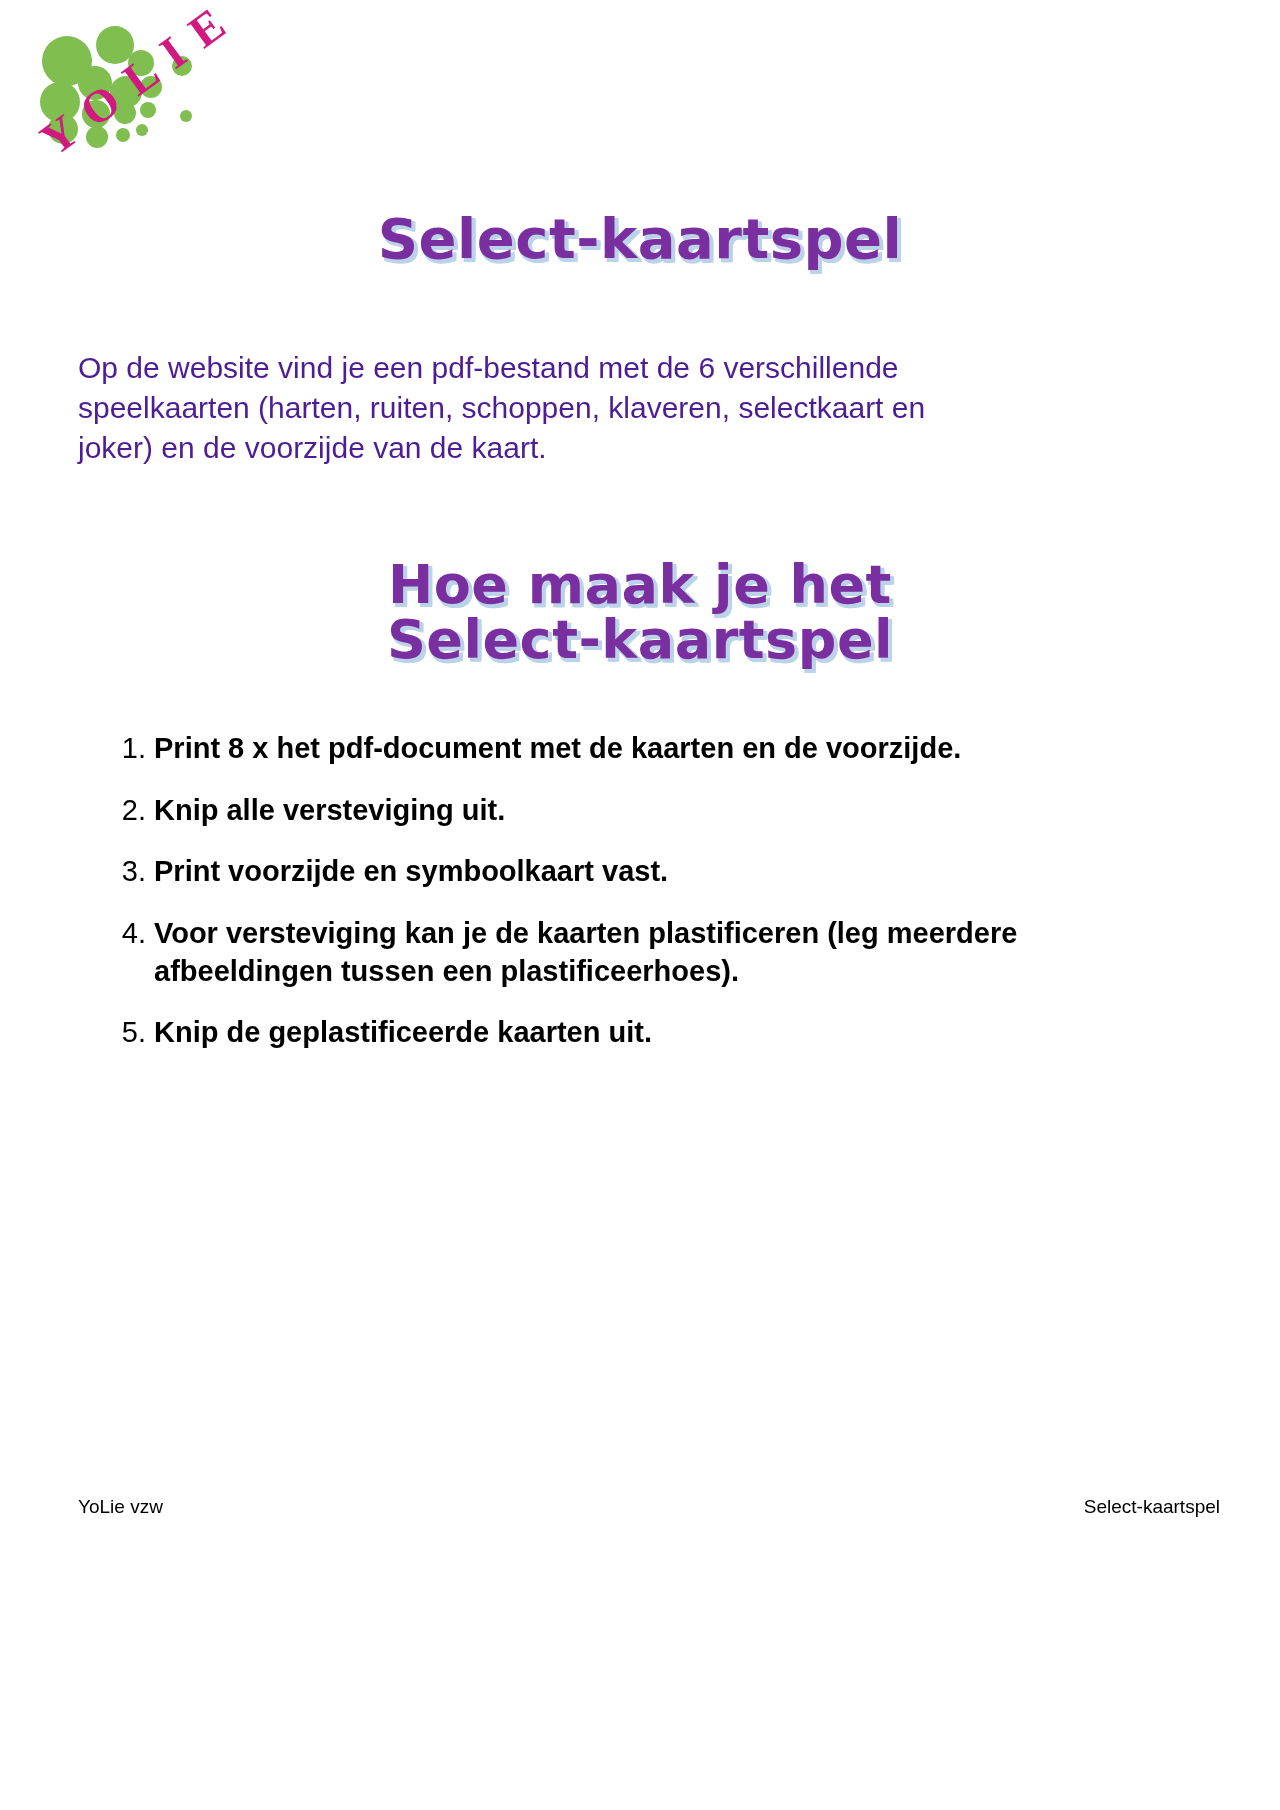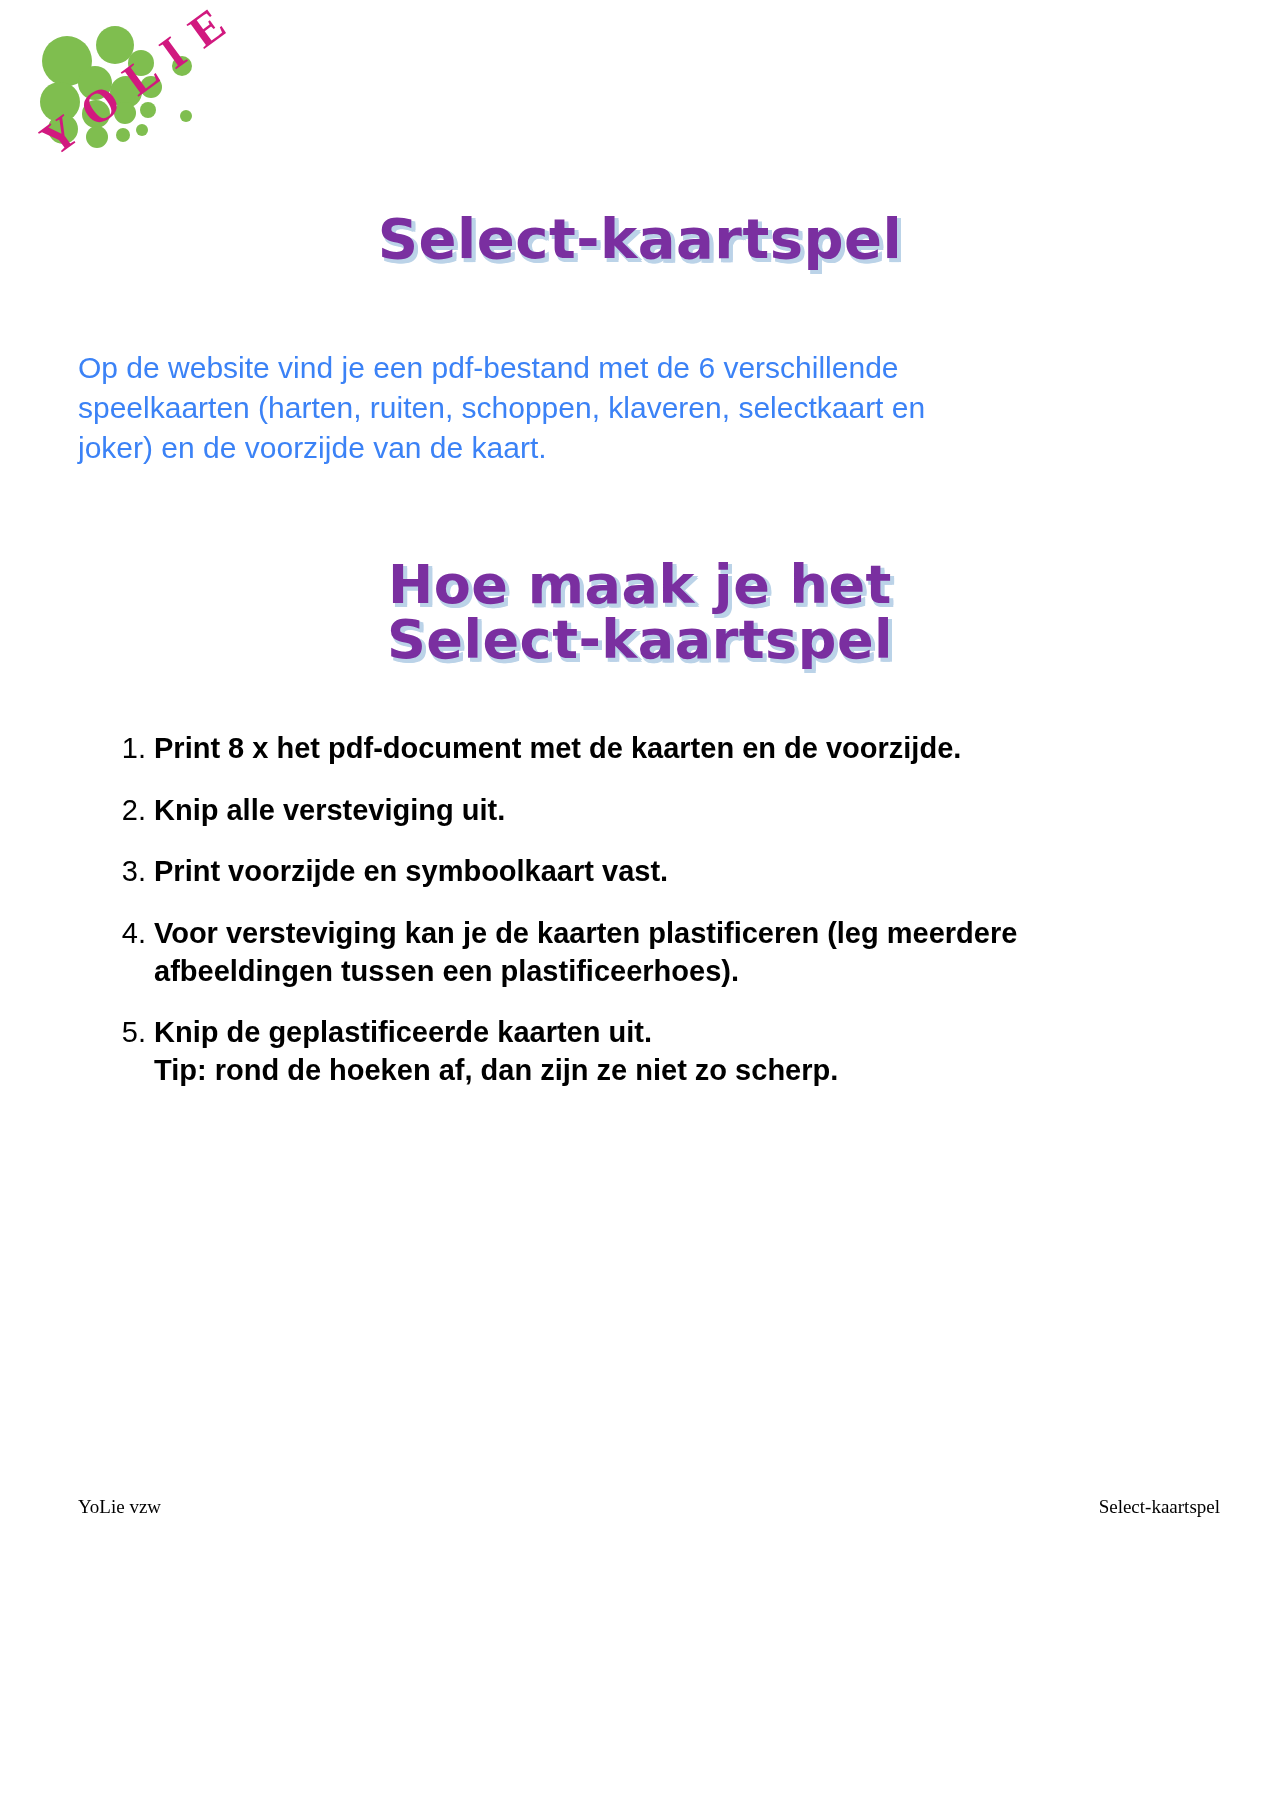--- a/index.html
+++ b/index.html
@@ -87,21 +87,21 @@
   }
 
   
   .intro {
     position: absolute;
     left: 78px;
     top: 348px;
     width: 930px;
     font-size: 30px;
     line-height: 1.33;
-    color: #3b82f6;
+    color: #4c1d95;
     font-family: "Liberation Sans", sans-serif;
   }
 
   
   .steps {
     position: absolute;
     left: 110px;
     top: 730px;
     width: 960px;
   }
@@ -131,21 +131,21 @@
   
   .footer {
     position: absolute;
     left: 78px;
     right: 60px;
     top: 1496px;
     display: flex;
     justify-content: space-between;
     font-size: 19px;
     color: #000000;
-    font-family: Liberation Serif, serif;
+    font-family: Liberation Sans, sans-serif;
   }
 </style>
 </head>
 <body>
 
 <div class="page">
 
   <div class="logo">
     <div class="logo-dots" id="logo-dots">
         <span class="dot" style="left: 12px; top: 22px; width: 50px; height: 50px; background: rgb(127, 190, 79);"></span>
@@ -197,21 +197,20 @@
       <li class="step">
         <span class="step-num">4.</span>
         <span class="step-body">
           <span class="step-line">Voor versteviging kan je de kaarten plastificeren (leg meerdere afbeeldingen tussen een plastificeerhoes).</span>
         </span>
       </li>
       <li class="step">
         <span class="step-num">5.</span>
         <span class="step-body">
           <span class="step-line">Knip de geplastificeerde kaarten uit.</span>
-          <span class="step-line">Tip: rond de hoeken af, dan zijn ze niet zo scherp.</span>
         </span>
       </li>
     </ol>
 
   <div class="footer">
     <span>YoLie vzw</span>
     <span>Select-kaartspel</span>
   </div>
 
 </div>

